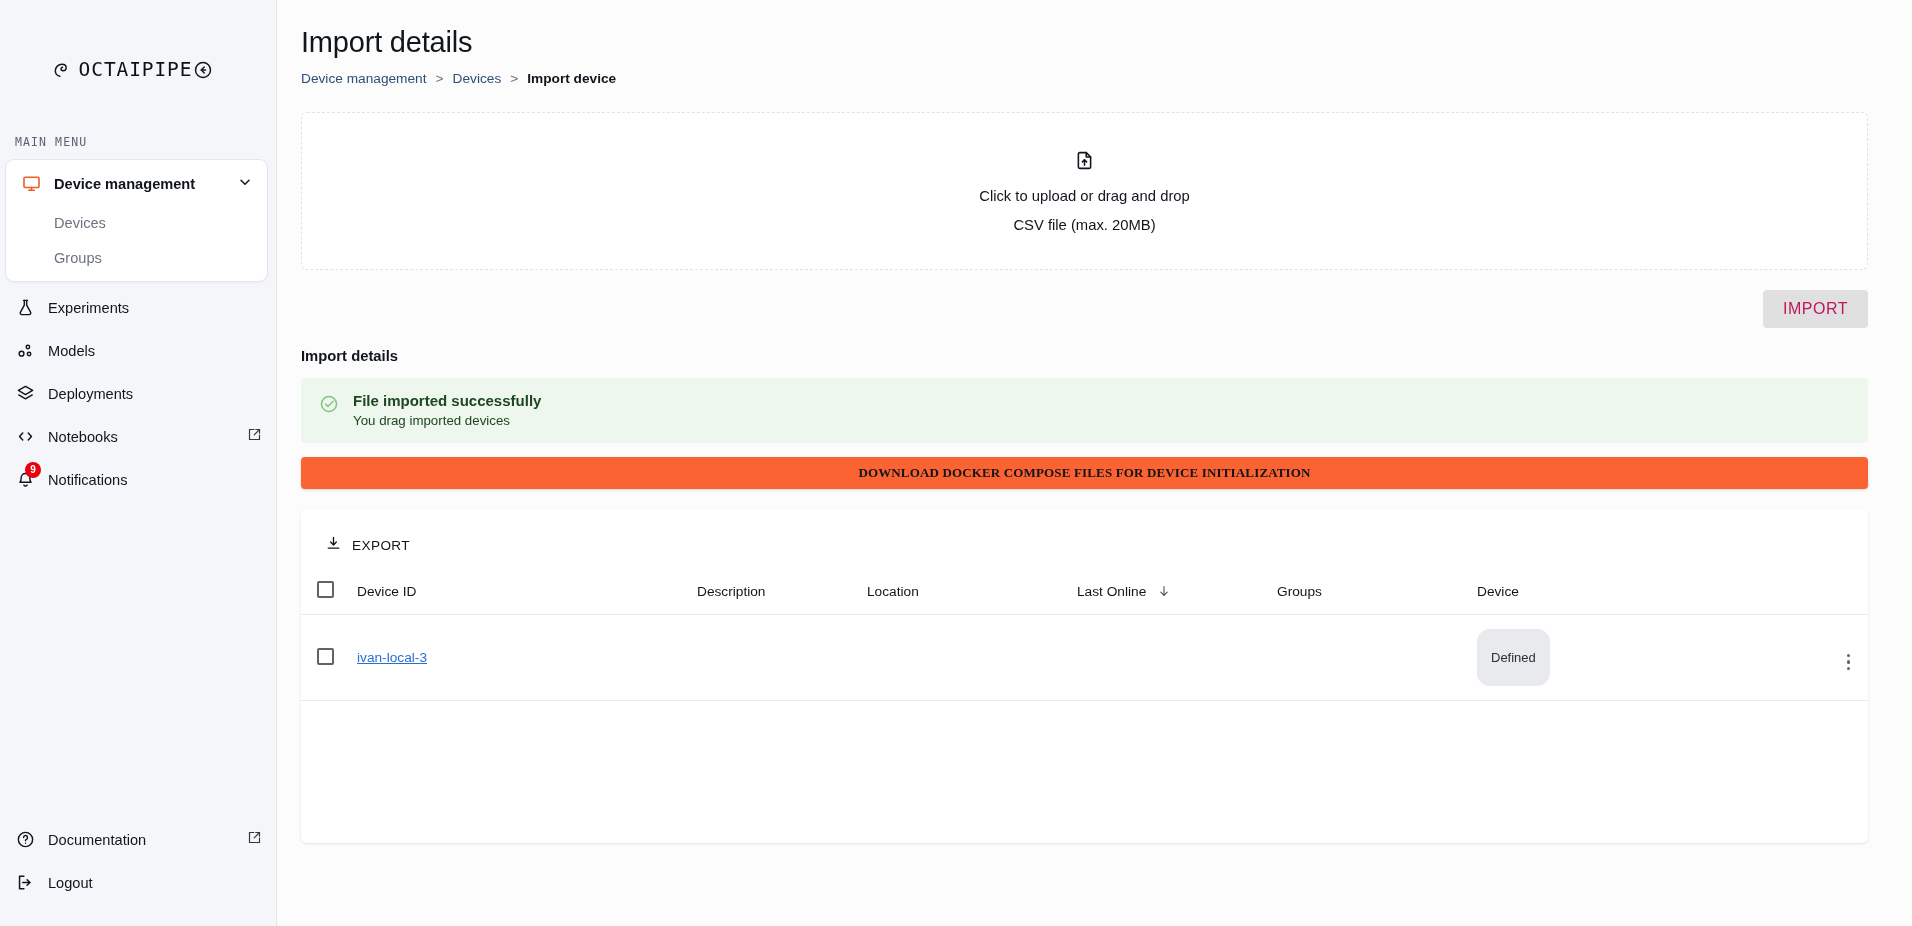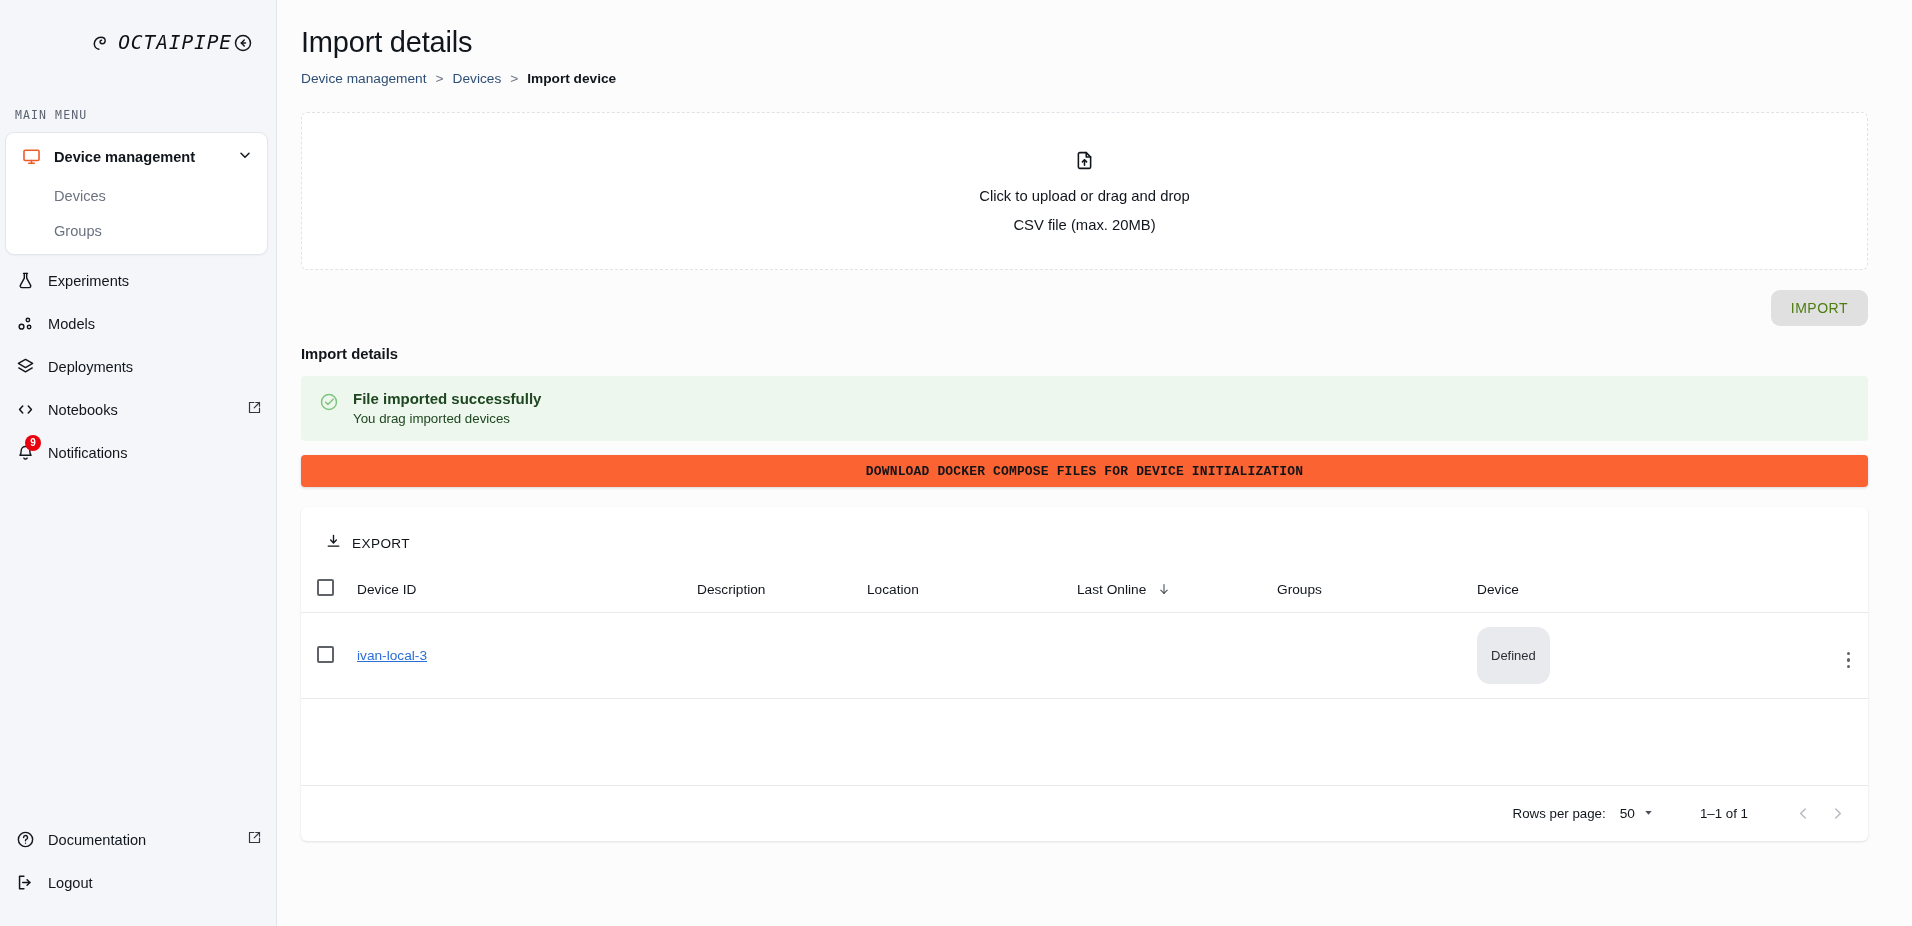--- a/index.html
+++ b/index.html
@@ -14,23 +14,22 @@
   
   .sidebar {
     width: 277px; height: 926px;
     background: #f4f6fa;
     border-right: 1px solid #e2e5ea;
     display: flex; flex-direction: column;
     position: relative;
     flex: 0 0 277px;
   }
   .brand-row {
-    display: flex; align-items: center; justify-content: flex-end;
-    padding: 31px 22px 0 12px;
-    font-style: italic;
+    display: flex; align-items: center; justify-content: center;
+    padding: 58px 22px 0 12px;
   }
   .brand { display: flex; align-items: center; gap: 7px; }
   .brand-mark { width: 20px; height: 20px; display: block; }
   .brand-text {
     font-family: "DejaVu Sans Mono", monospace;
     font-size: 19.5px; letter-spacing: 0.9px; color: #0d1117; font-weight: 400;
   }
   .collapse-btn {
     width: 22px; height: 22px; cursor: pointer;
     display: flex; align-items: center; justify-content: center;
@@ -98,23 +97,23 @@
     background: #fff;
     display: flex; flex-direction: column;
     align-items: center; justify-content: center;
     gap: 13px; cursor: pointer;
   }
   .dz-line1 { font-size: 14.8px; color: #11161d; }
   .dz-line2 { font-size: 14.8px; color: #11161d; }
 
   .import-row { display: flex; justify-content: flex-end; margin-top: 20px; }
   .import-btn {
-    background: #e0e0e0; color: #4d7c0f;
-    border: none; border-radius: 9px;
-    font-size: 14px; letter-spacing: .5px; font-weight: 500;
+    background: #e0e0e0; color: #be185d;
+    border: none; border-radius: 4px;
+    font-size: 16px; letter-spacing: .5px; font-weight: 500;
     padding: 10px 20px; cursor: default;
     font-family: "Liberation Sans", sans-serif;
   }
 
   .section-title { font-size: 14.8px; font-weight: 700; color: #11161d; margin-top: 20px; }
 
   .alert {
     margin-top: 14px;
     background: #edf7ed; border-radius: 4px;
     padding: 14px 18px 15px 18px;
@@ -125,21 +124,21 @@
   .alert-sub { font-size: 13.3px; color: #1e4620; margin-top: 4px; }
 
   .download-btn {
     margin-top: 14px;
     width: 100%;
     background: #fb6333; color: #121418;
     border: none; border-radius: 4px;
     height: 32px;
     font-size: 13px; font-weight: 600; letter-spacing: .15px;
     cursor: pointer;
-    font-family: Liberation Mono, monospace;
+    font-family: Liberation Serif, serif;
     box-shadow: 0 1px 3px rgba(16,24,40,.16);
   }
 
   .table-card {
     margin-top: 20px;
     background: #fff;
     border-radius: 6px;
     box-shadow: 0 1px 3px rgba(16,24,40,.07), 0 1px 2px rgba(16,24,40,.05);
     padding: 10px 0 0 0;
     height: 334px;
@@ -454,39 +453,17 @@
               <span class="kebab">
                   <i></i>
                   <i></i>
                   <i></i>
                 </span>
             </td>
           </tr>
         </tbody>
       </table>
 
-      <div class="table-foot">
-        <span class="rpp-label">Rows per page:</span>
-        <span class="rpp-select">
-          <span>50</span>
-          <span>
-            <svg width="11" height="11" viewBox="0 0 24 24" fill="#4b5058" stroke="none">
-                <path d="M5 8.5h14L12 17z"></path>
-              </svg>
-          </span>
-        </span>
-        <span class="range">1–1 of 1</span>
-        <span class="pg-btn first">
-          <svg width="17" height="17" viewBox="0 0 24 24" fill="none" stroke="#b5b9bf" stroke-width="2" stroke-linecap="round" stroke-linejoin="round">
-              <path d="M14.5 5.5 8 12l6.5 6.5"></path>
-            </svg>
-        </span>
-        <span class="pg-btn">
-          <svg width="17" height="17" viewBox="0 0 24 24" fill="none" stroke="#b5b9bf" stroke-width="2" stroke-linecap="round" stroke-linejoin="round">
-              <path d="M9.5 5.5 16 12l-6.5 6.5"></path>
-            </svg>
-        </span>
-      </div>
 
     </section>
 
   </main>
 </div>
 
 </body></html>

